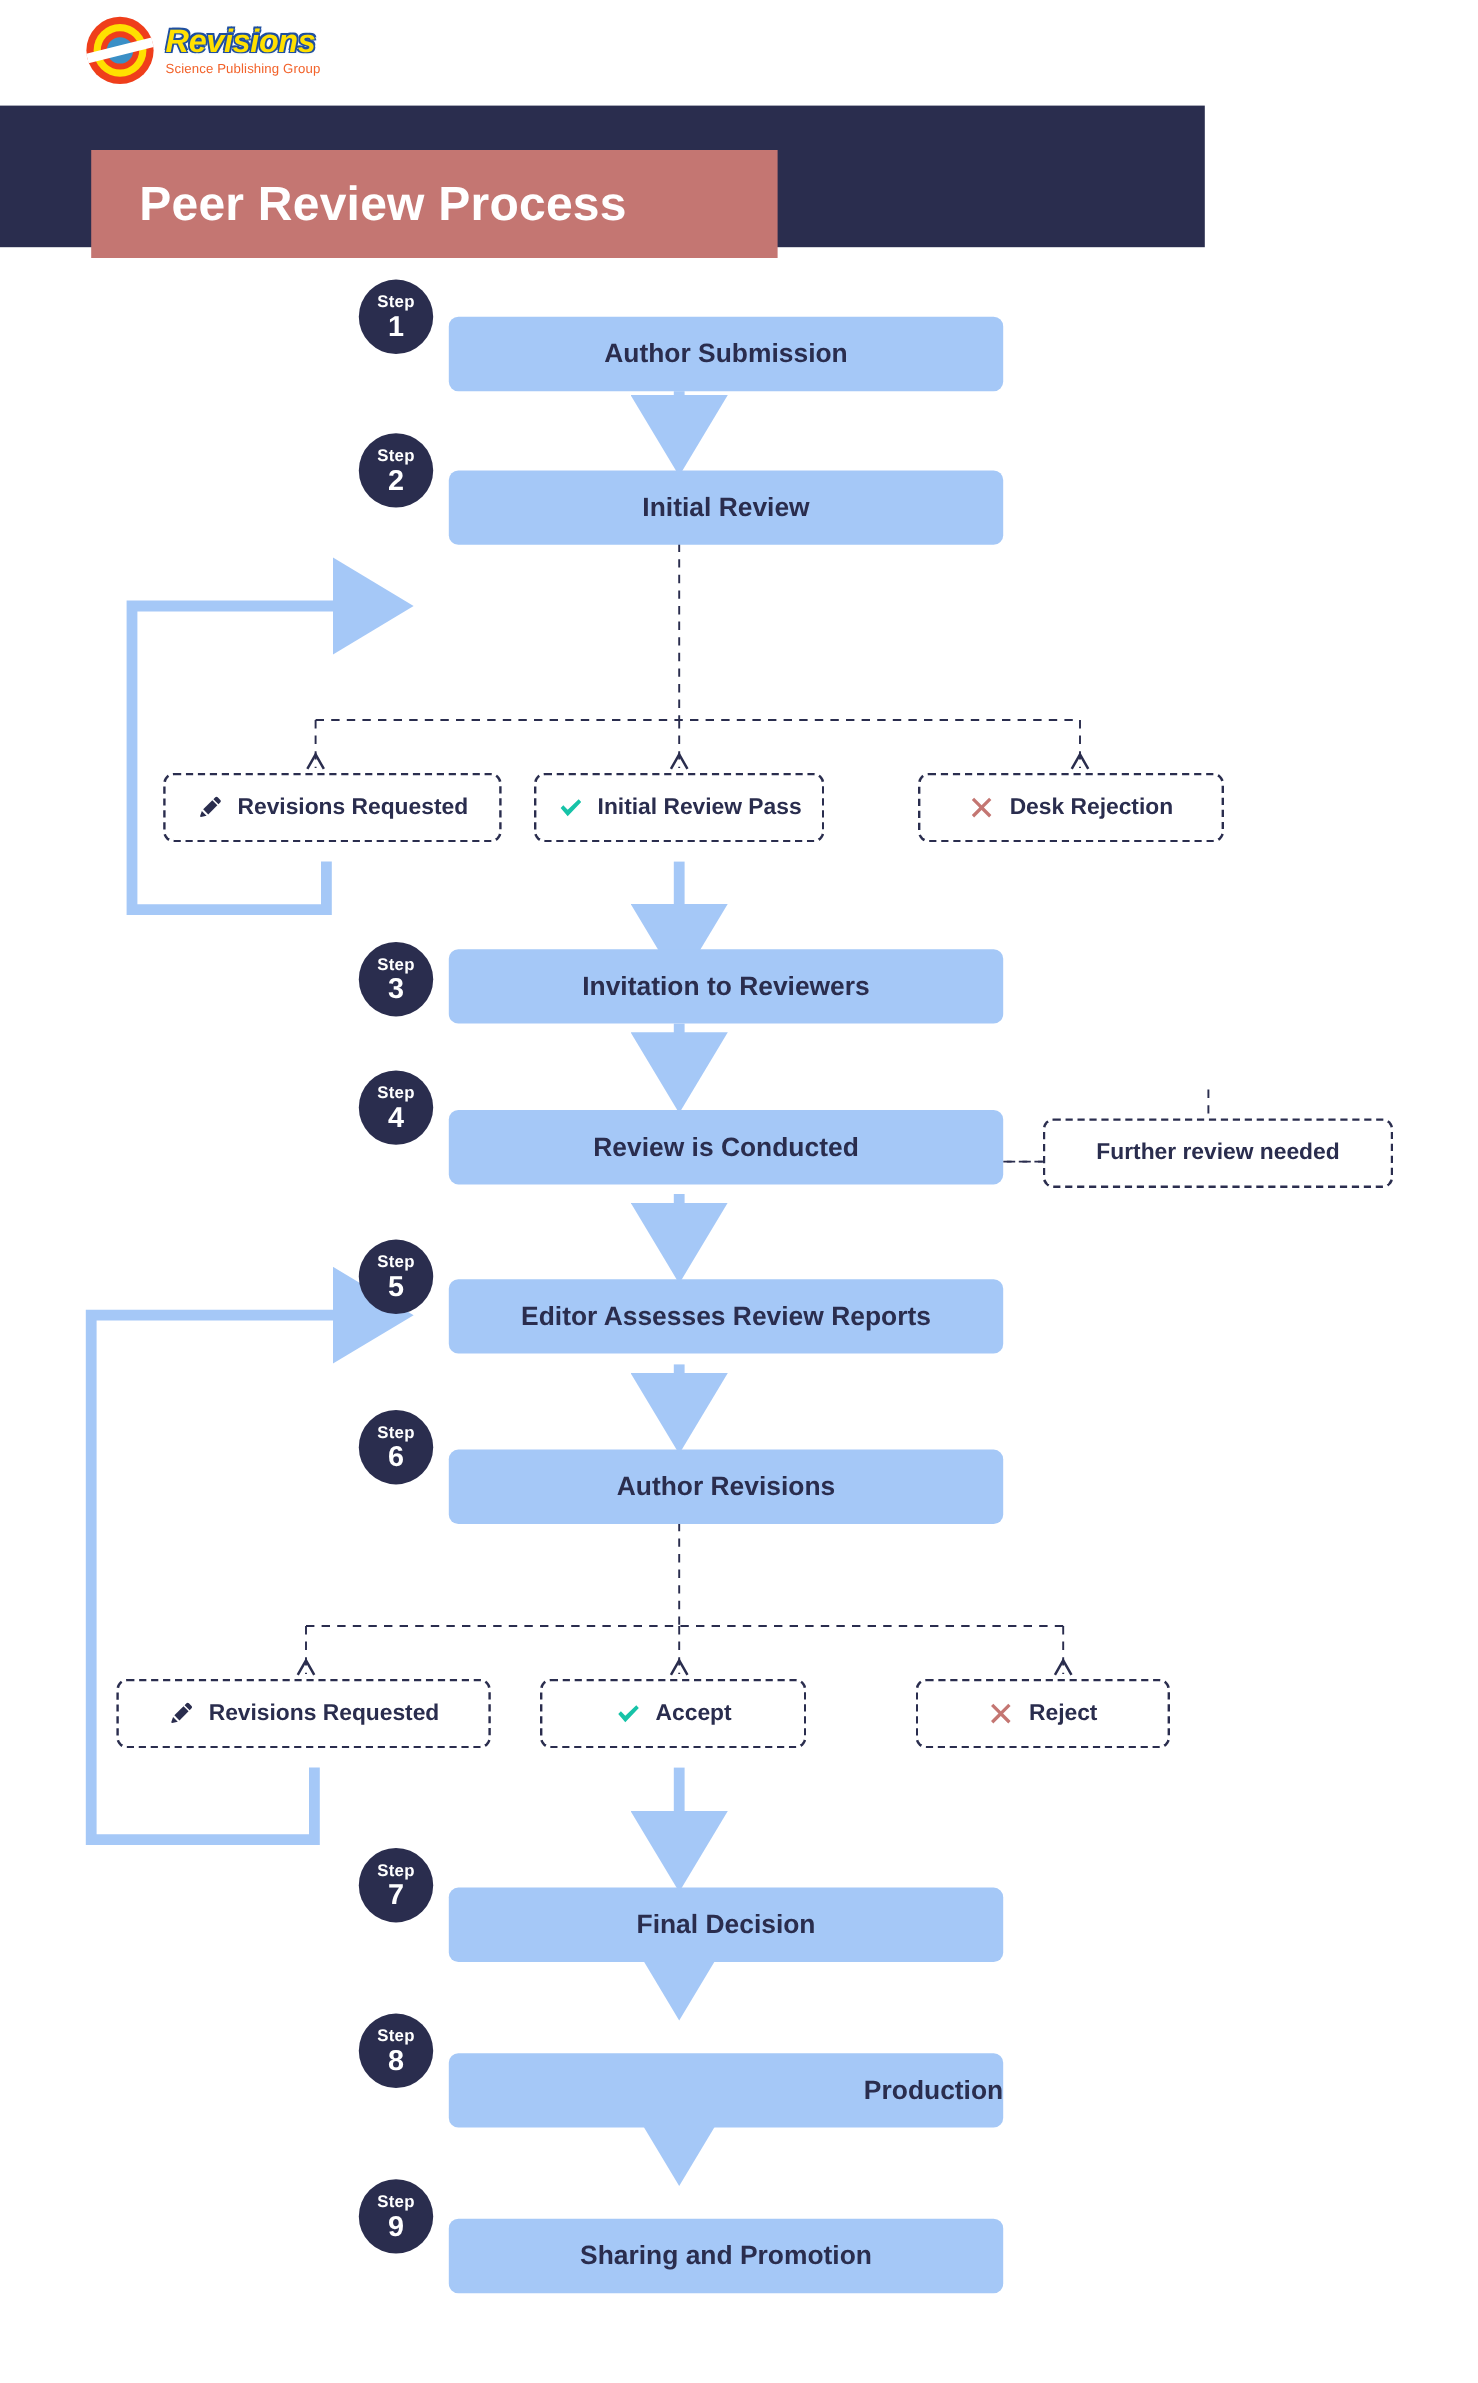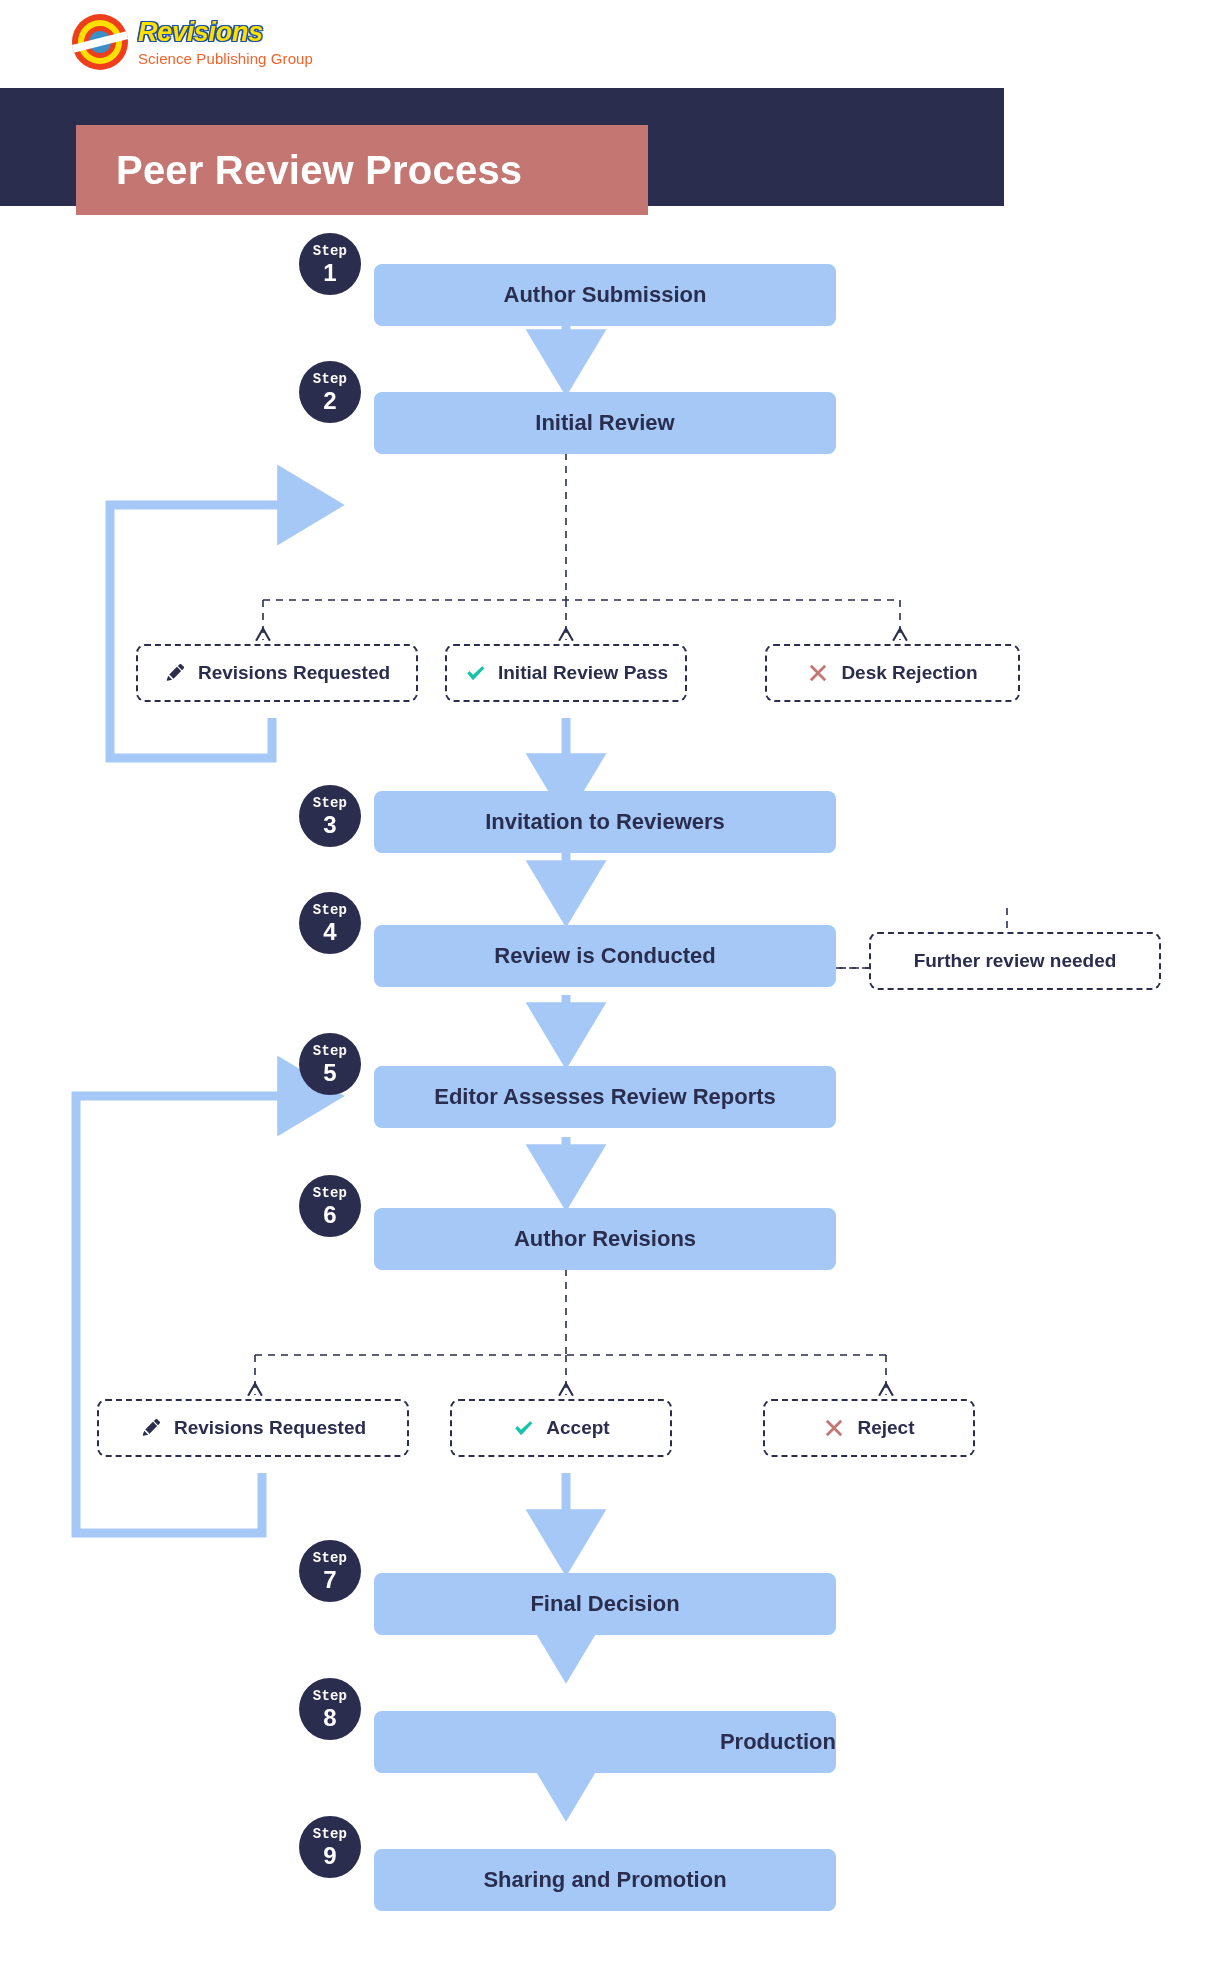--- a/index.html
+++ b/index.html
@@ -71,21 +71,21 @@
     font-style: italic;
     color: #ffe000;
     -webkit-text-stroke: 0px;
     text-shadow:
       -1.4px -1.4px 0 #1f4fa0, 1.4px -1.4px 0 #1f4fa0,
       -1.4px  1.4px 0 #1f4fa0, 1.4px  1.4px 0 #1f4fa0,
       0 0 3px #9fc2ea;
     letter-spacing: -0.3px;
   }
   .logo-sub {
-    font-size: 15px;
+    font-size: 11px;
     color: #f2622a;
     margin-top: 5px;
     letter-spacing: 0.1px;
   }
 
   
   .title-band {
     position: absolute;
     left: 0; top: 88px;
     width: 1004px; height: 118px;
@@ -133,21 +133,21 @@
     width: 62px; height: 62px;
     border-radius: 50%;
     background: #2a2d4e;
     color: #ffffff;
     display: flex;
     flex-direction: column;
     align-items: center;
     justify-content: center;
     line-height: 1;
   }
-  .badge-word { font-size: 14px; font-weight: bold; letter-spacing: 0.2px; font-family: Liberation Mono, monospace; }
+  .badge-word { font-size: 14px; font-weight: bold; letter-spacing: 0.2px; }
   .badge-num  { font-size: 24px; font-weight: bold; margin-top: 3px; }
 
   
   .outcome {
     position: absolute;
     height: 58px;
     border: 2.5px dashed #2a2d4e;
     border-radius: 9px;
     background: #ffffff;
     display: flex;

